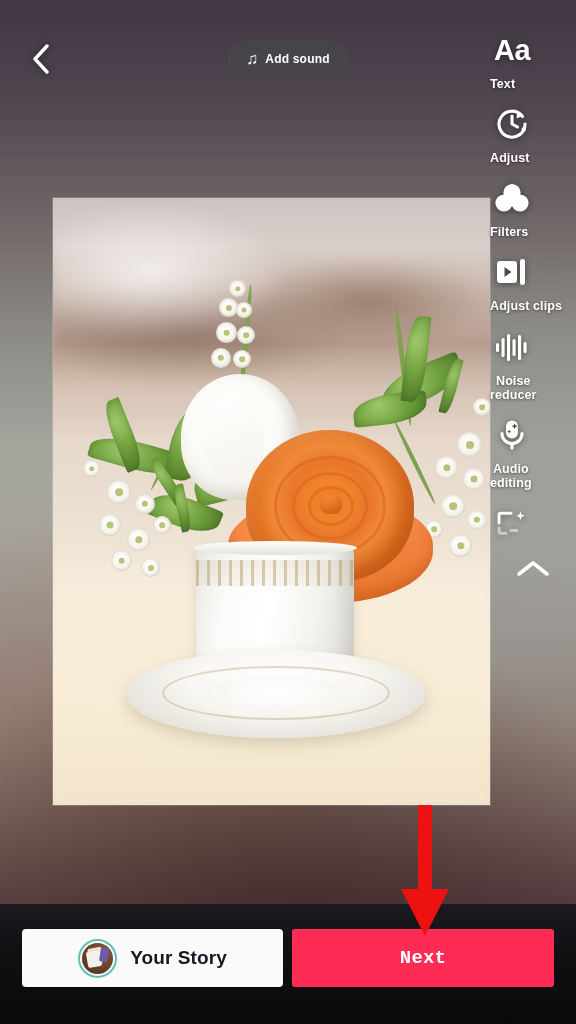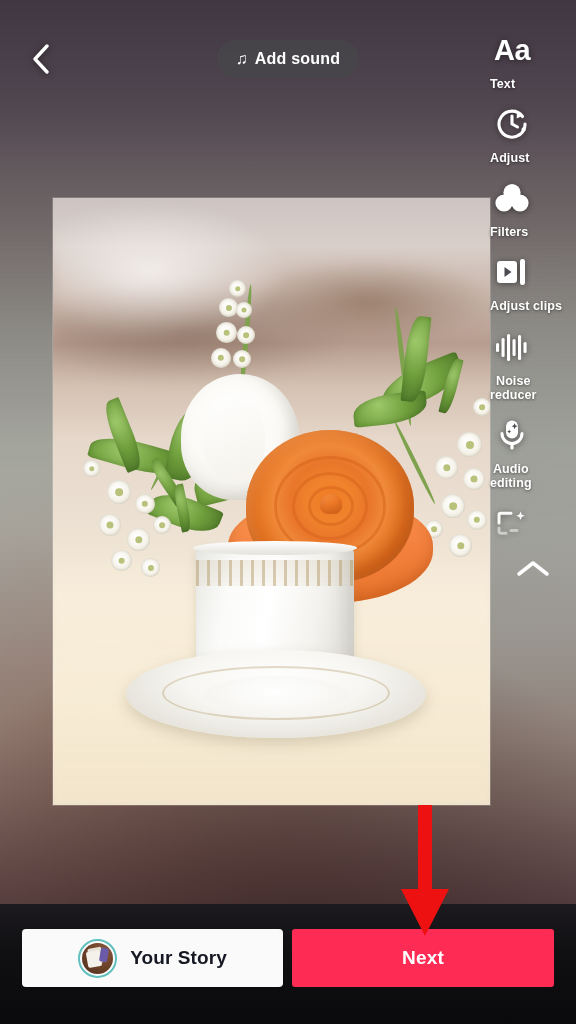--- a/index.html
+++ b/index.html
@@ -68,21 +68,21 @@
     position:absolute; left:50%; transform:translateX(-50%); top:40px;
     height:38px; padding:0 19px;
     display:flex; align-items:center; gap:7px;
     background:rgba(70,70,74,0.78);
     border-radius:19px;
     cursor:pointer;
     backdrop-filter:blur(4px);
   }
   .add-sound .note{ font-size:16px; color:#fff; line-height:1; margin-top:-1px; }
   .add-sound .label{
-    color:#fff; font-size:16px; font-weight:700; letter-spacing:.2px;
+    color:#fff; font-size:12px; font-weight:700; letter-spacing:.2px;
     white-space:nowrap;
   }
 
   
   .photo{
     position:absolute;
     left:53px; top:198px;
     width:437px; height:607px;
     overflow:hidden;
     background:#efe7dd;
@@ -301,20 +301,21 @@
   .btn-story .txt{
     color:#161823; font-size:19px; font-weight:700; letter-spacing:.1px;
   }
   .btn-next{
     position:absolute; left:292px; top:25px;
     width:262px; height:58px;
     background:#fe2c55;
     border-radius:3px;
     display:flex; align-items:center; justify-content:center;
     cursor:pointer;
+    font-family:Liberation Mono, monospace;
   }
   .btn-next .txt{
     color:#ffffff; font-size:19px; font-weight:700; letter-spacing:.2px;
   }
 </style>
 </head>
 <body>
 
 <div class="screen">
 

